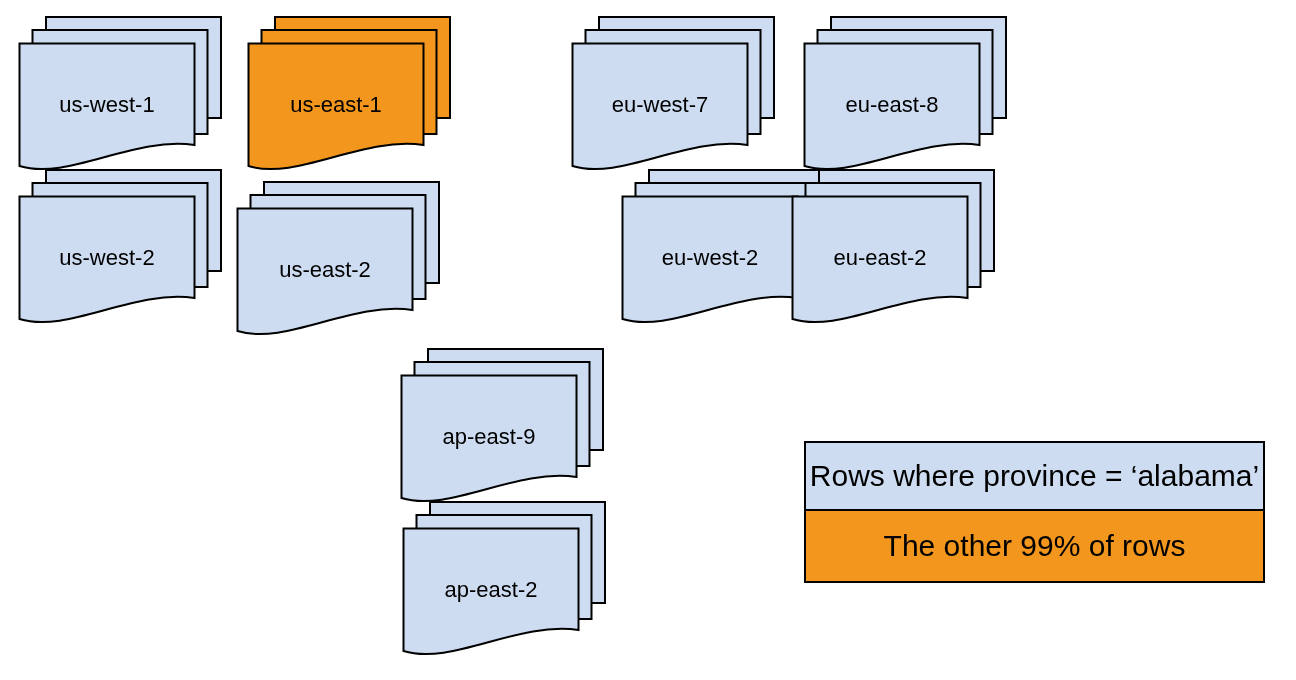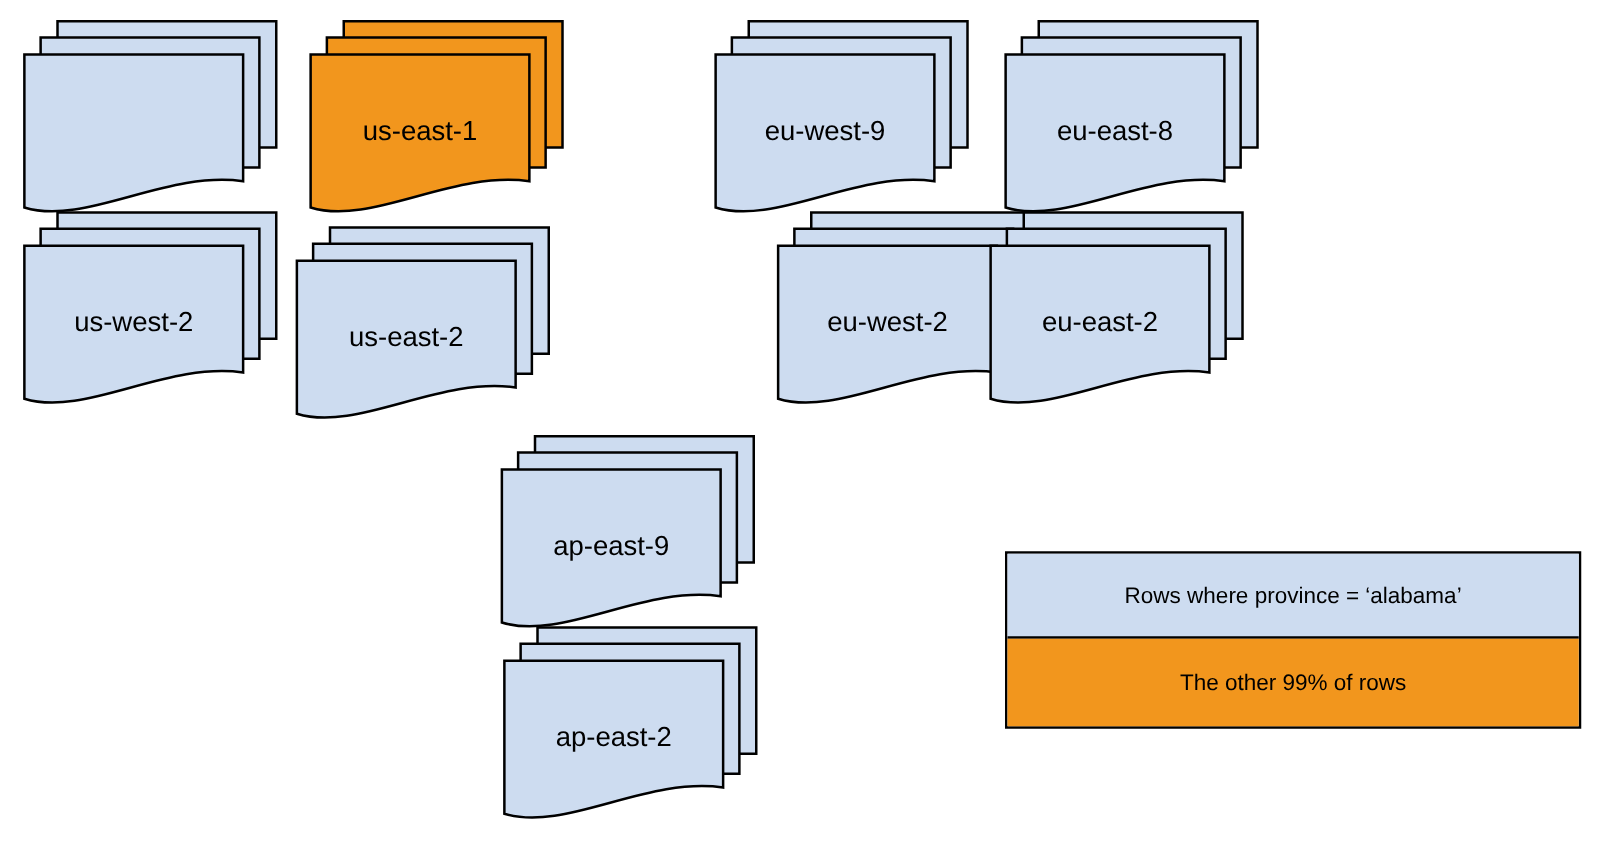--- a/index.html
+++ b/index.html
@@ -70,21 +70,21 @@
     width: 461px;
     height: 142px;
     box-sizing: border-box;
     border: 2px solid var(--stroke, #000);
   }
   .legend-row {
     box-sizing: border-box;
     display: flex;
     align-items: center;
     justify-content: center;
-    font-size: 18px;
+    font-size: 30px;
     line-height: 1;
     white-space: nowrap;
   }
   .legend-row.blue {
     height: 68px;
     background: var(--blue, #cddcf0);
     border-bottom: 2px solid var(--stroke, #000);
   }
   .legend-row.orange {
     height: 70px;
@@ -95,36 +95,37 @@
 <body>
 
 <div id="canvas">
 
   <div class="stack blue" id="stack-us-west-1">
     <svg class="stack-svg" width="206" height="158" viewBox="0 0 206 158" aria-hidden="true">
       <rect class="shape" x="28" y="1" width="175" height="101"></rect>
       <rect class="shape" x="14.5" y="14" width="175" height="104"></rect>
       <path class="shape" d="M 1.5 27.5 L 176.5 27.5 L 176.5 129 C 115 120 50 165 1.5 150 Z"></path>
     </svg>
+    <div class="stack-label">us-west-1</div>
   </div>
     <div class="stack orange" id="stack-us-east-1">
     <svg class="stack-svg" width="206" height="158" viewBox="0 0 206 158" aria-hidden="true">
       <rect class="shape" x="28" y="1" width="175" height="101"></rect>
       <rect class="shape" x="14.5" y="14" width="175" height="104"></rect>
       <path class="shape" d="M 1.5 27.5 L 176.5 27.5 L 176.5 129 C 115 120 50 165 1.5 150 Z"></path>
     </svg>
     <div class="stack-label">us-east-1</div>
   </div>
     <div class="stack blue" id="stack-eu-west-1">
     <svg class="stack-svg" width="206" height="158" viewBox="0 0 206 158" aria-hidden="true">
       <rect class="shape" x="28" y="1" width="175" height="101"></rect>
       <rect class="shape" x="14.5" y="14" width="175" height="104"></rect>
       <path class="shape" d="M 1.5 27.5 L 176.5 27.5 L 176.5 129 C 115 120 50 165 1.5 150 Z"></path>
     </svg>
-    <div class="stack-label">eu-west-9</div>
+    <div class="stack-label">eu-west-7</div>
   </div>
     <div class="stack blue" id="stack-eu-east-1">
     <svg class="stack-svg" width="206" height="158" viewBox="0 0 206 158" aria-hidden="true">
       <rect class="shape" x="28" y="1" width="175" height="101"></rect>
       <rect class="shape" x="14.5" y="14" width="175" height="104"></rect>
       <path class="shape" d="M 1.5 27.5 L 176.5 27.5 L 176.5 129 C 115 120 50 165 1.5 150 Z"></path>
     </svg>
     <div class="stack-label">eu-east-8</div>
   </div>
     <div class="stack blue" id="stack-us-west-2">

